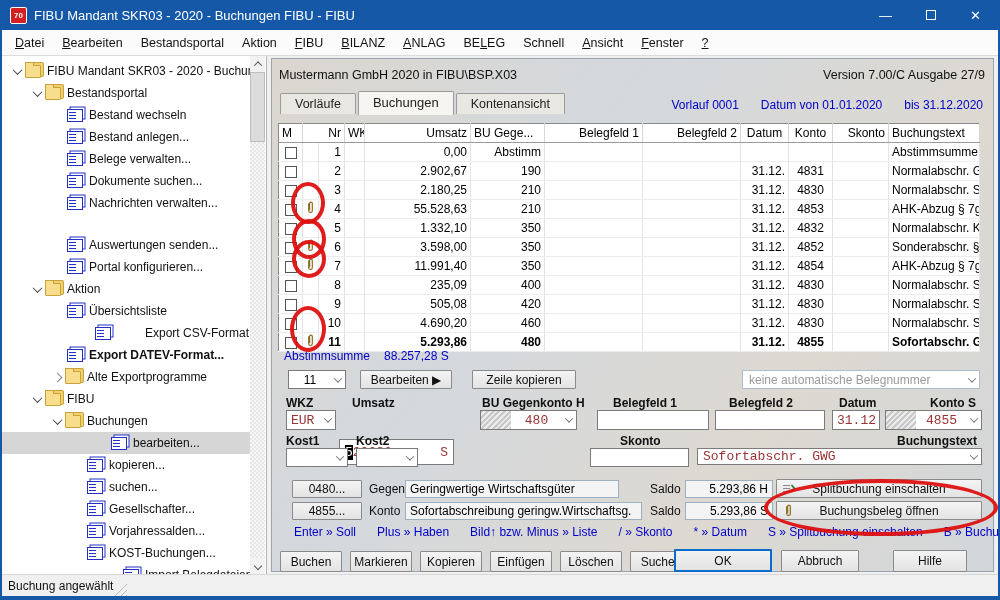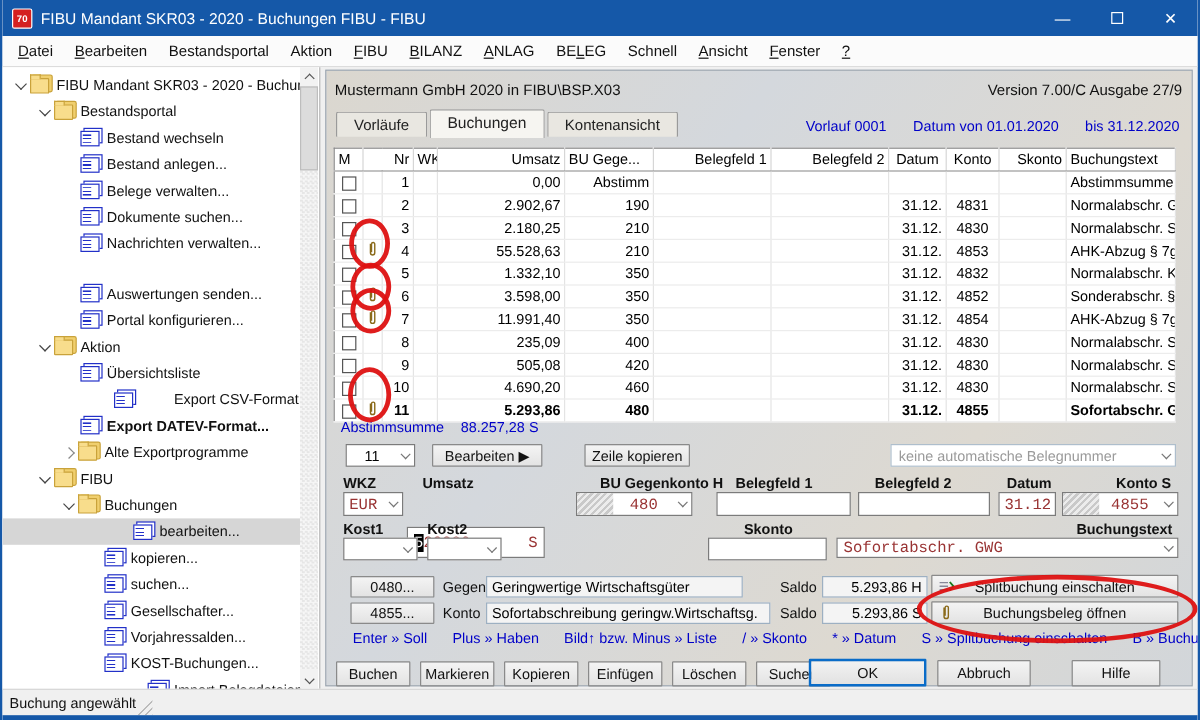--- a/index.html
+++ b/index.html
@@ -577,29 +577,29 @@
       <div class="abstimm">
         <span>Abstimmsumme</span>
         <span>88.257,28 S</span>
       </div>
 
       <div class="ctl" style="left:16px; top:311px; width:58px; height:19px;">
         <span style="margin-left:auto;">11</span>
         <span class="chev"></span>
       </div>
       <div class="btn" style="left:88px; top:311px; width:92px; height:19px;">Bearbeiten ▶</div>
-      <div class="btn" style="left:215px; top:311px; width:88px; height:19px;">Zeile kopieren</div>
+      <div class="btn" style="left:200px; top:311px; width:104px; height:19px;">Zeile kopieren</div>
       <div class="ctl disabled-combo" style="left:470px; top:311px; width:238px; height:19px; padding-left:6px;">
         <span>keine automatische Belegnummer</span>
         <span class="chev"></span>
       </div>
 
       <div class="flabel" style="left:14px; top:337px;">WKZ</div>
       <div class="flabel" style="left:80px; top:337px;">Umsatz</div>
-      <div class="flabel" style="left:228px; top:337px;">BU Gegenkonto H</div>
+      <div class="flabel" style="left:210px; top:337px;">BU Gegenkonto H</div>
       <div class="flabel" style="left:341px; top:337px;">Belegfeld 1</div>
       <div class="flabel" style="left:457px; top:337px;">Belegfeld 2</div>
       <div class="flabel" style="left:567px; top:337px;">Datum</div>
       <div class="flabel" style="left:658px; top:337px;">Konto S</div>
 
       <div class="ctl" style="left:14px; top:351px; width:50px; height:20px; padding-left:4px;">
         <span class="mono">EUR</span>
         <span class="chev"></span>
       </div>
       <div class="ctl" style="left:67px; top:351px; width:115px; height:20px; padding:12px 5px;margin-top:29px;">

